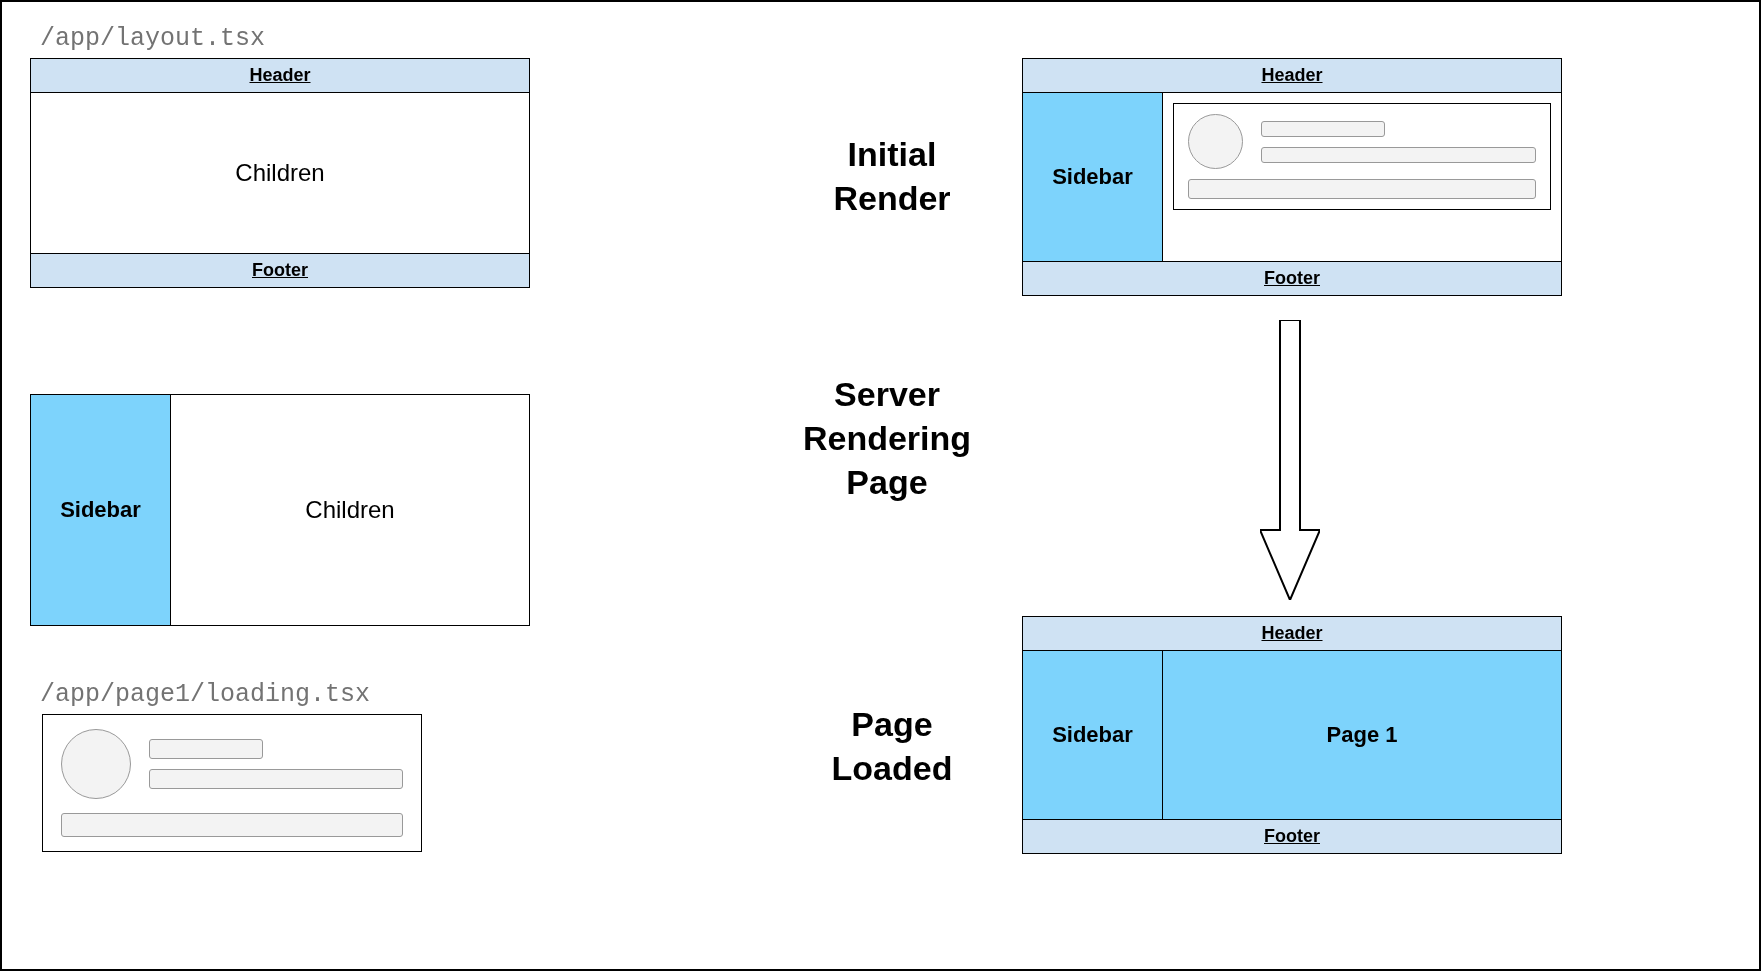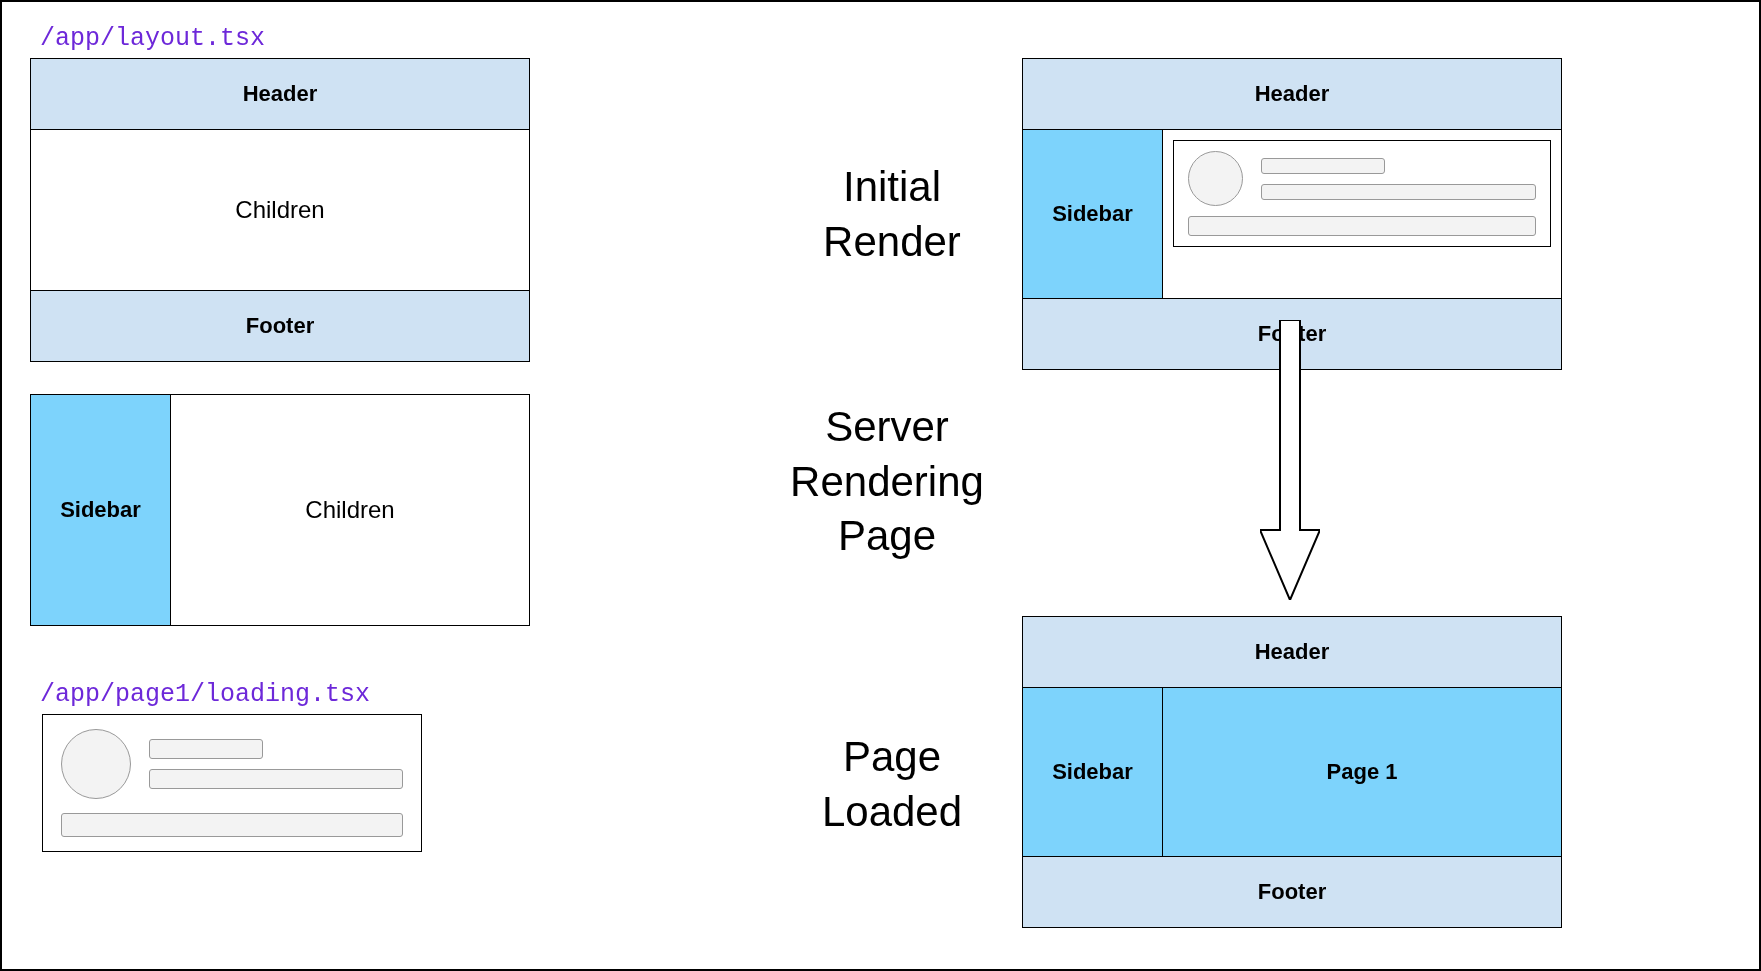--- a/index.html
+++ b/index.html
@@ -15,44 +15,44 @@
     border: 2px solid #000;
     margin: 0 auto;
     background: #fff;
   }
   .abs { position: absolute; }
 
   
   .path-label {
     font-family: "Courier New", Courier, monospace;
     font-size: 25px;
-    color: #6d28d9;
+    color: #737373;
   }
 
   
   .phase-label {
-    font-weight: normal;
-    font-size: 42px;
+    font-weight: bold;
+    font-size: 34px;
     text-align: center;
     line-height: 1.3;
-    margin-top: 28px;
   }
 
   
   .frame {
     border: 1.5px solid #000;
     background: #fff;
   }
   .header-bar, .footer-bar {
     background: #cfe2f3;
     text-align: center;
     font-weight: bold;
-    font-size: 22px;
-    padding: 22px 0;
+    font-size: 18px;
+    padding: 6px 0;
     border-bottom: 1.5px solid #000;
+    text-decoration: underline;
   }
   .footer-bar {
     border-bottom: none;
     border-top: 1.5px solid #000;
   }
   .children-area {
     background: #fff;
     display: flex;
     align-items: center;
     justify-content: center;

